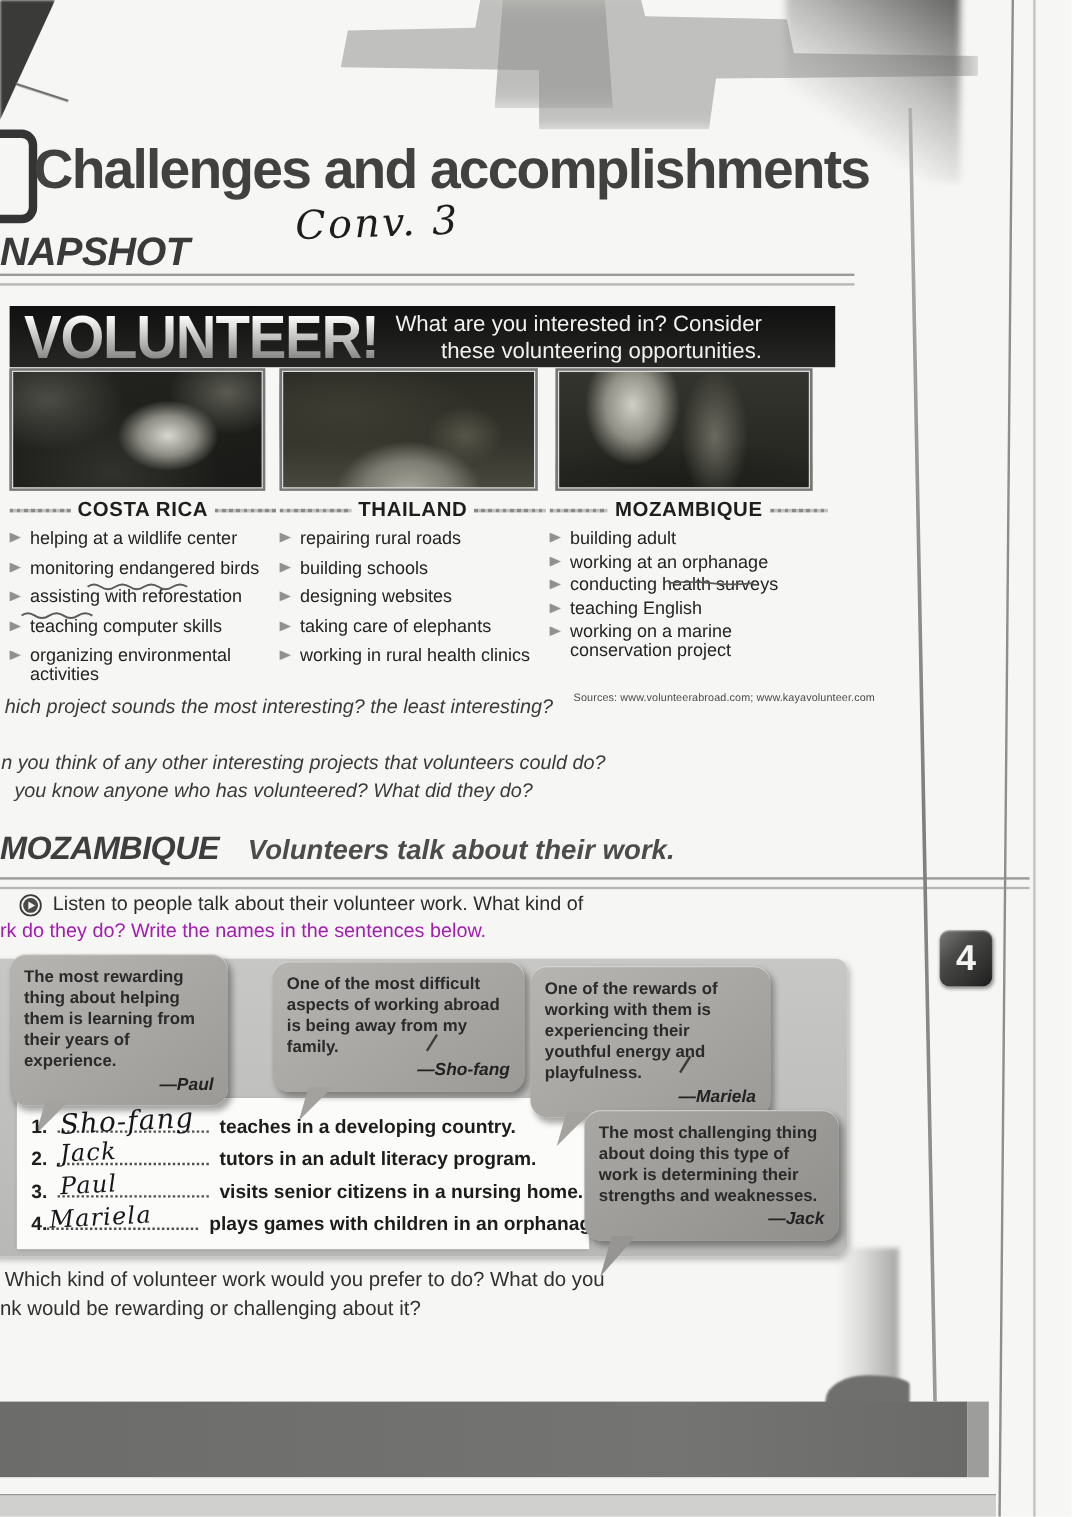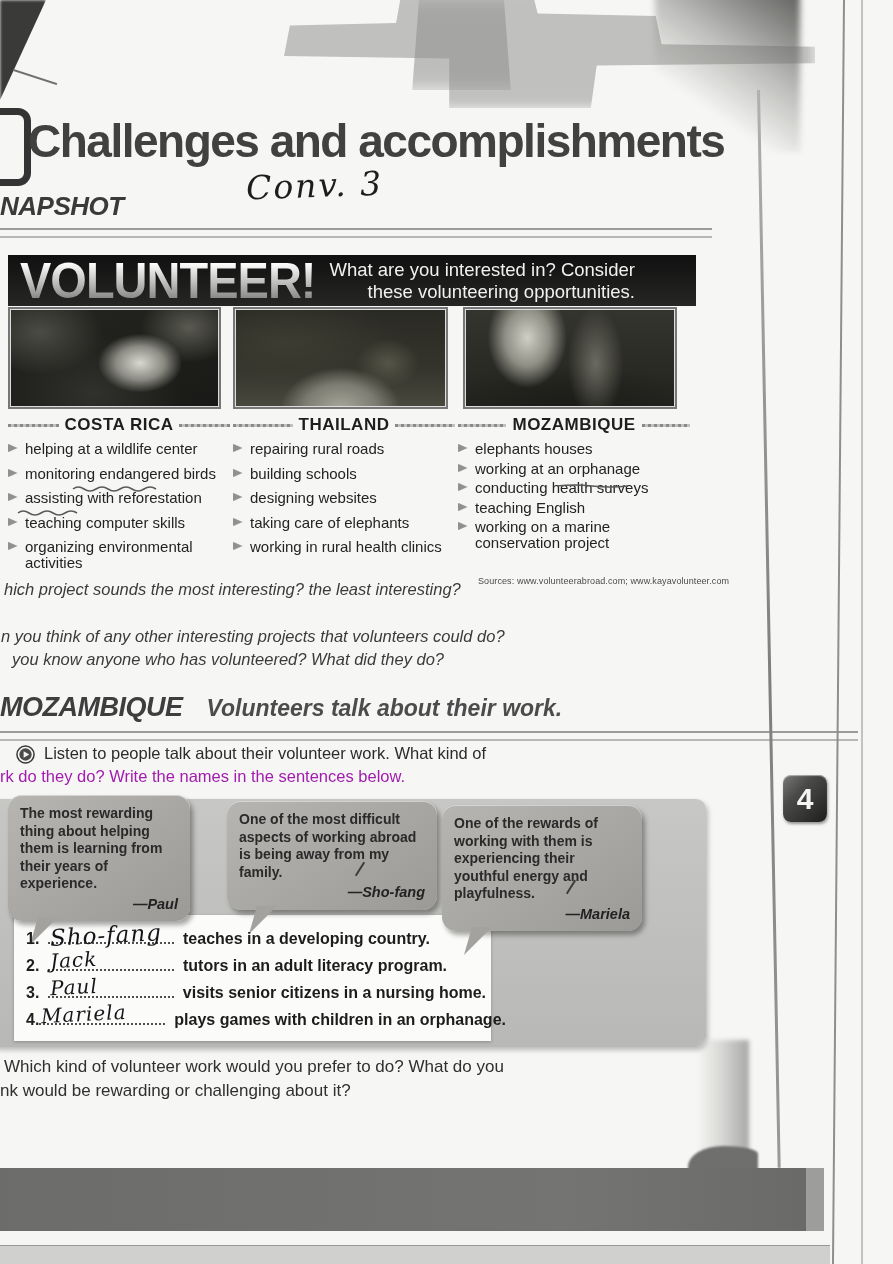--- a/index.html
+++ b/index.html
@@ -17,21 +17,21 @@
     clip-path:polygon(35% 0,60% 0,62% 100%,33% 100%);filter:blur(9px);}
   .smudge-tr{left:655px;top:-8px;width:145px;height:160px;
     background:linear-gradient(215deg,#5f5f5d 0%,rgba(120,120,118,.45) 40%,transparent 70%);filter:blur(3px);}
   .pencil-mark{left:12px;top:76px;width:46px;height:2px;background:#6f6f6d;transform:rotate(18deg);filter:blur(.5px);}
 
   
   .unit-bracket{left:-27px;top:108px;width:44px;height:64px;border:7px solid #343434;border-radius:13px;background:transparent;}
   .page-title{left:28px;top:114px;font-size:46px;font-weight:600;letter-spacing:-1.5px;color:#414140;white-space:nowrap;}
   .hw-note{left:246px;top:166px;font-size:33px;color:#1d1d1d;font-family:"DejaVu Serif",serif;
            font-style:italic;transform:rotate(-2deg);letter-spacing:2px;}
-  .snapshot-label{left:0;top:191px;font-size:26px;font-weight:bold;font-style:italic;color:#3a3a3a;letter-spacing:-.5px;}
+  .snapshot-label{left:0;top:191px;font-size:33px;font-weight:bold;font-style:italic;color:#3a3a3a;letter-spacing:-.5px;}
   .rule{height:6px;border-top:2px solid #9b9b99;border-bottom:2px solid #b7b7b5;background:transparent;}
   .rule1{left:0;top:228px;width:712px;}
   .rule2{left:0;top:731px;width:858px;}
 
   
   .banner{left:8px;top:255px;width:688px;height:51px;background:linear-gradient(180deg,#101010,#262624);
           display:flex;align-items:center;}
   .vol-title{margin-left:12px;font-size:47px;font-weight:800;letter-spacing:-1px;line-height:1;
     background:linear-gradient(180deg,#ffffff 15%,#bdbdbb 55%,#6f6f6d 100%);
     -webkit-background-clip:text;background-clip:text;color:transparent;transform:scaleY(1.08);}
@@ -210,21 +210,21 @@
           <span>working in rural health clinics</span>
         </div>
     </div>
   </div>
 
   <div class="abs col col3">
     <div class="col-head">MOZAMBIQUE</div>
     <div class="list">
       <div class="item">
           <span class="arrow"></span>
-          <span>elephants houses</span>
+          <span>building adult</span>
         </div>
       <div class="item">
           <span class="arrow"></span>
           <span>working at an orphanage</span>
         </div>
       <div class="item">
           <span class="arrow"></span>
           <span>conducting health surveys</span>
         </div>
       <div class="item">
@@ -276,20 +276,24 @@
     <div class="speaker">—Paul</div>
   </div>
   <div class="bubble b-shofang">
     <span>One of the most difficult aspects of working abroad is being away from my family.</span>
     <div class="speaker">—Sho-fang</div>
   </div>
   <div class="bubble b-mariela">
     <span>One of the rewards of working with them is experiencing their youthful energy and playfulness.</span>
     <div class="speaker">—Mariela</div>
   </div>
+  <div class="bubble b-jack">
+    <span>The most challenging thing about doing this type of work is determining their strengths and weaknesses.</span>
+    <div class="speaker">—Jack</div>
+  </div>
   <div class="abs pen-slash" style="left:352px;top:868px;"></div>
   <div class="abs pen-slash" style="left:563px;top:886px;"></div>
 
   <div class="abs answers">
     <div class="ans-row">
       <span class="ans-num">1.</span>
       <span class="dotline">
           <span class="hw-name">Sho-fang</span>
         </span>
       <span class="ans-text">teaches in a developing country.</span>

